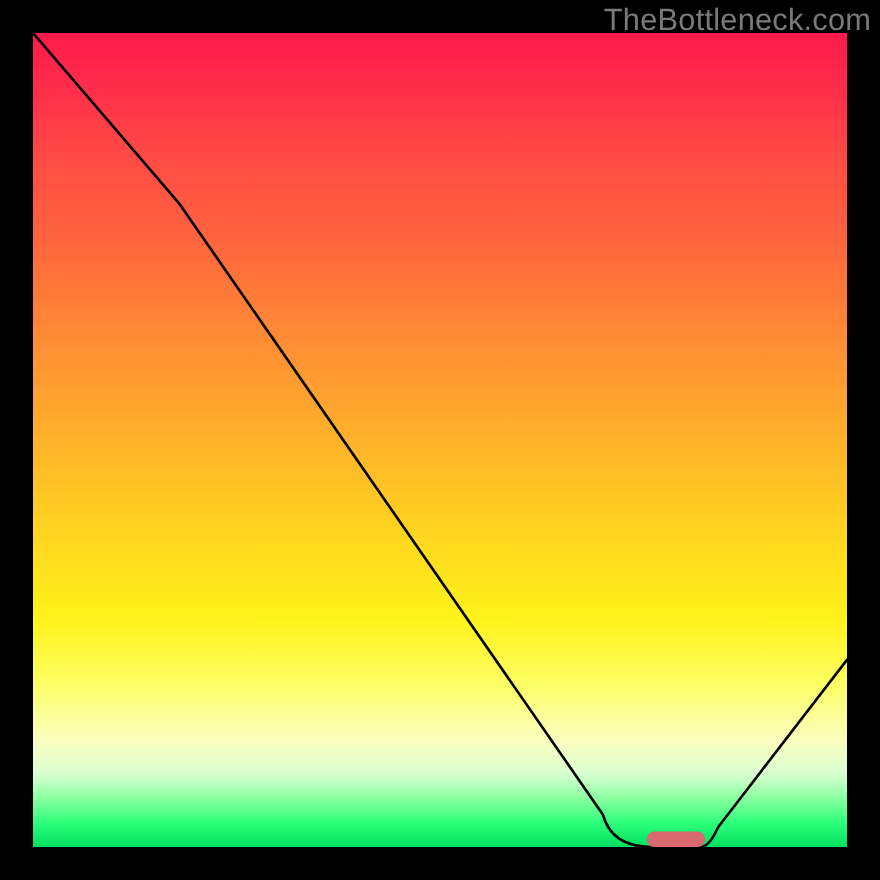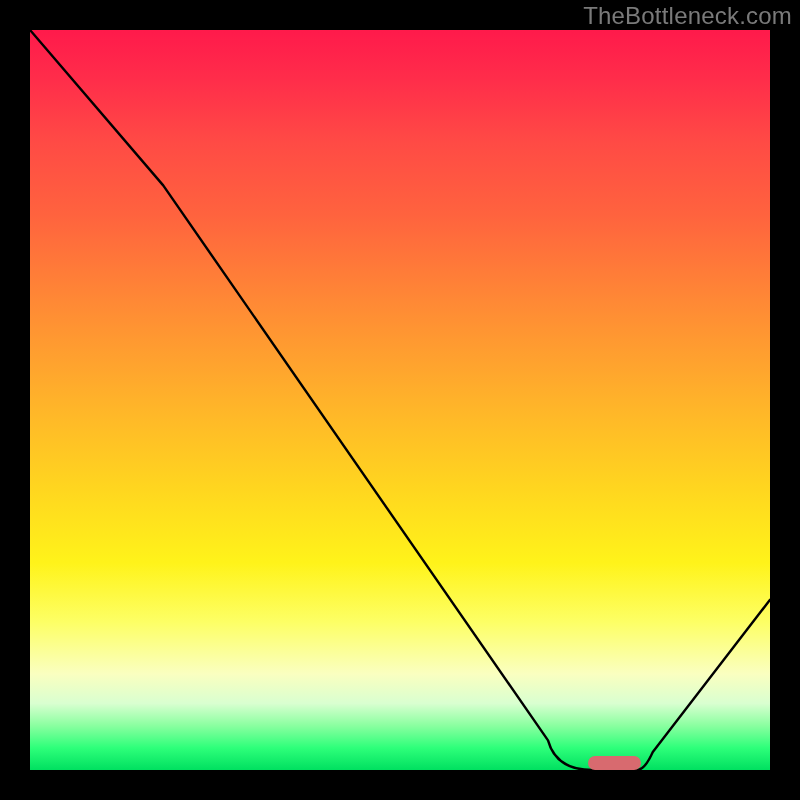--- a/index.html
+++ b/index.html
@@ -15,21 +15,21 @@
     position: relative;
     width: 800px;
     height: 800px;
     background: #000;
   }
   .attribution {
     position: absolute;
     top: 2px;
     right: 8px;
     color: #7a7a7a;
-    font-size: 24px;
+    font-size: 28px;
     font-weight: 500;
     letter-spacing: 0.2px;
   }
   .plot {
     position: absolute;
     left: 30px;
     top: 30px;
     width: 740px;
     height: 740px;
     

